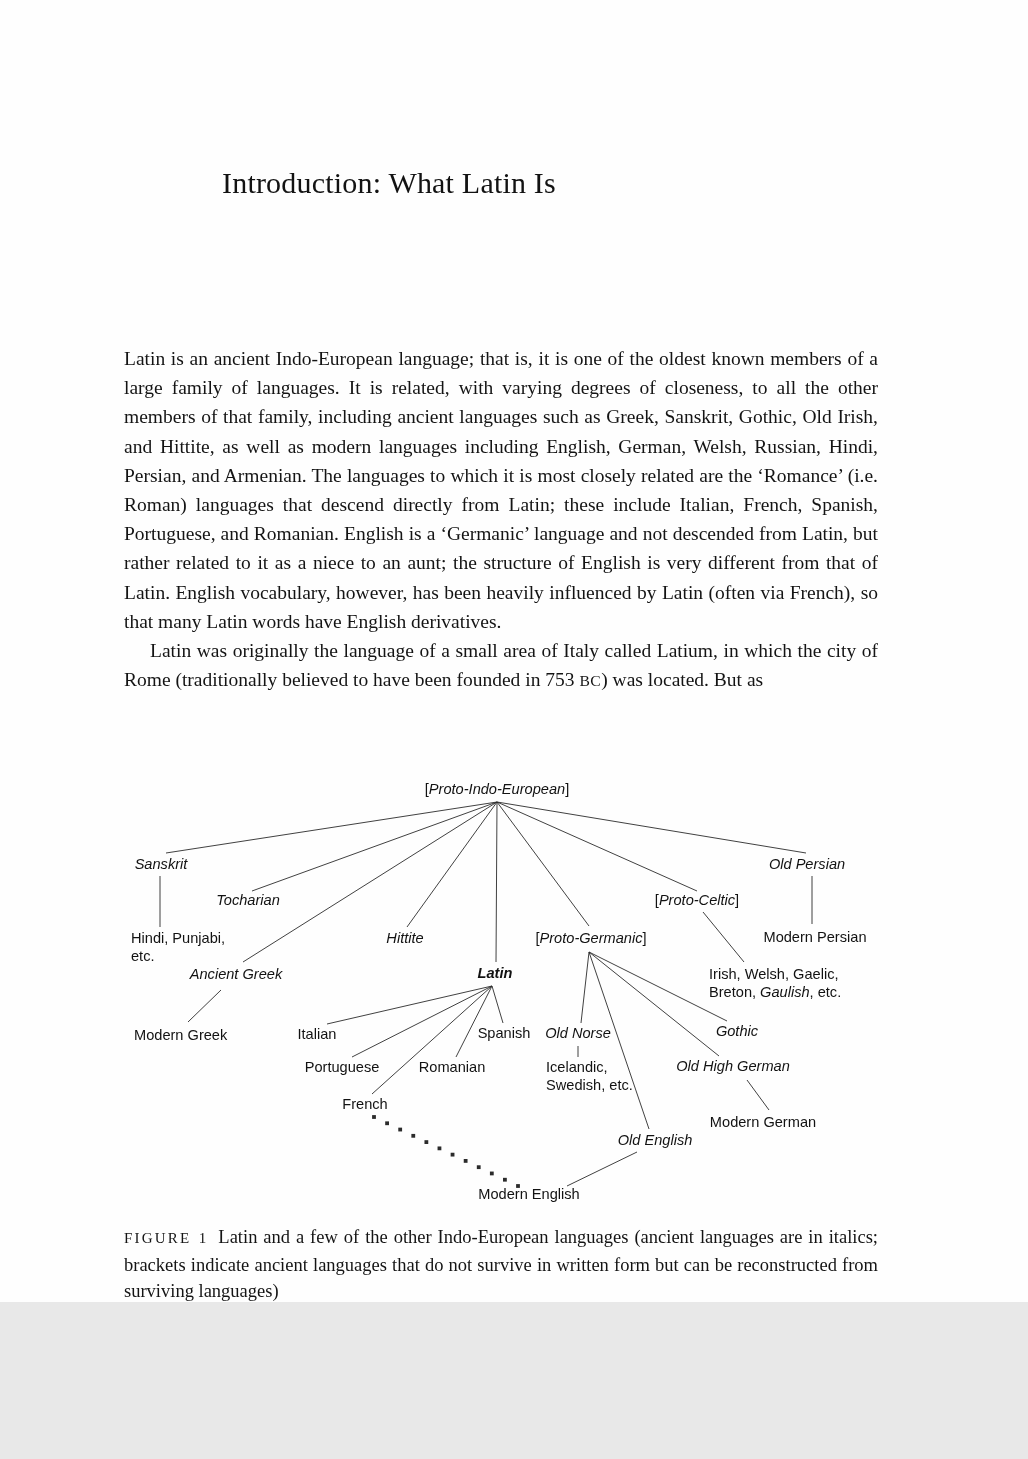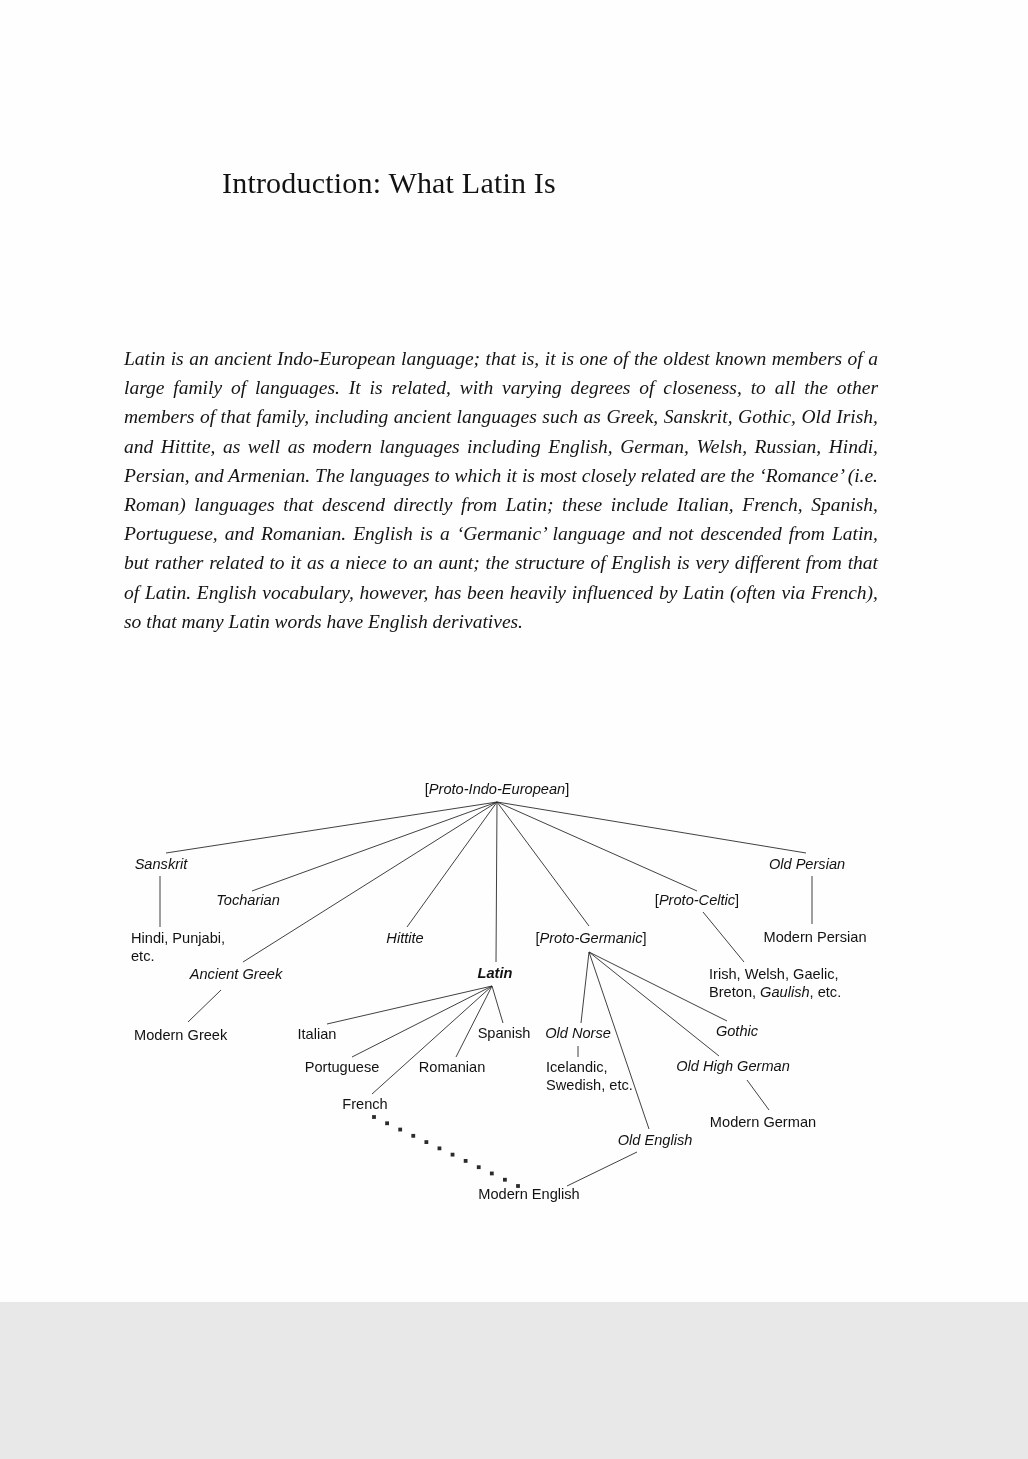--- a/index.html
+++ b/index.html
@@ -24,21 +24,21 @@
   .body-text {
     position:absolute;
     left:124px; top:344px;
     width:754px;
     font-family:"Liberation Serif", serif;
     font-size:19.5px;
     line-height:29.2px;
     text-align:justify;
     color:#141414;
   }
-  .body-text p { margin:0;font-style:italic; }
+  .body-text p { margin:0; }
   .body-text p + p { text-indent:26px; }
   .sc {
     font-size:0.8em;
     letter-spacing:0.5px;
   }
   .tree-svg {
     position:absolute;
     left:0; top:0;
     width:1028px; height:1459px;
   }
@@ -68,20 +68,21 @@
 </style>
 </head>
 <body>
 
 <div class="page">
 
   <h1 class="page-title">Introduction: What Latin Is</h1>
 
   <div class="body-text">
     <p>Latin is an ancient Indo-European language; that is, it is one of the oldest known members of a large family of languages. It is related, with varying degrees of closeness, to all the other members of that family, including ancient languages such as Greek, Sanskrit, Gothic, Old Irish, and Hittite, as well as modern languages including English, German, Welsh, Russian, Hindi, Persian, and Armenian. The languages to which it is most closely related are the ‘Romance’ (i.e. Roman) languages that descend directly from Latin; these include Italian, French, Spanish, Portuguese, and Romanian. English is a ‘Germanic’ language and not descended from Latin, but rather related to it as a niece to an aunt; the structure of English is very different from that of Latin. English vocabulary, however, has been heavily influenced by Latin (often via French), so that many Latin words have English derivatives.</p>
+    <p><span>Latin was originally the language of a small area of Italy called Latium, in which the city of Rome (traditionally believed to have been founded in 753 </span><span class="sc">BC</span><span>) was located. But as</span></p>
   </div>
 
   <svg class="tree-svg" id="tree-svg" viewBox="0 0 1028 1459">
       <line x1="497" y1="802" x2="166" y2="853" stroke="#2b2b2b" stroke-width="0.9"></line>
       <line x1="497" y1="802" x2="252" y2="891" stroke="#2b2b2b" stroke-width="0.9"></line>
       <line x1="497" y1="802" x2="243" y2="962" stroke="#2b2b2b" stroke-width="0.9"></line>
       <line x1="497" y1="802" x2="407" y2="927" stroke="#2b2b2b" stroke-width="0.9"></line>
       <line x1="497" y1="802" x2="496" y2="962" stroke="#2b2b2b" stroke-width="0.9"></line>
       <line x1="497" y1="802" x2="589" y2="926" stroke="#2b2b2b" stroke-width="0.9"></line>
       <line x1="497" y1="802" x2="697" y2="891" stroke="#2b2b2b" stroke-width="0.9"></line>
@@ -134,14 +135,17 @@
       <text x="342" y="1072" text-anchor="middle" class="node normal"><tspan><tspan>Portuguese</tspan></tspan></text>
       <text x="452" y="1072" text-anchor="middle" class="node normal"><tspan><tspan>Romanian</tspan></tspan></text>
       <text x="546" y="1072" text-anchor="start" class="node normal"><tspan><tspan>Icelandic,</tspan></tspan><tspan x="546" dy="17.5"><tspan>Swedish, etc.</tspan></tspan></text>
       <text x="733" y="1071" text-anchor="middle" class="node italic"><tspan><tspan>Old High German</tspan></tspan></text>
       <text x="365" y="1109" text-anchor="middle" class="node normal"><tspan><tspan>French</tspan></tspan></text>
       <text x="763" y="1127" text-anchor="middle" class="node normal"><tspan><tspan>Modern German</tspan></tspan></text>
       <text x="655" y="1145" text-anchor="middle" class="node italic"><tspan><tspan>Old English</tspan></tspan></text>
       <text x="529" y="1199" text-anchor="middle" class="node normal"><tspan><tspan>Modern English</tspan></tspan></text>
     </svg>
 
+  <div class="caption">
+    <span class="caption-label">FIGURE 1</span><span>Latin and a few of the other Indo-European languages (ancient languages are in italics; brackets indicate ancient languages that do not survive in written form but can be reconstructed from surviving languages)</span>
+  </div>
 
 </div>
 
 </body></html>

